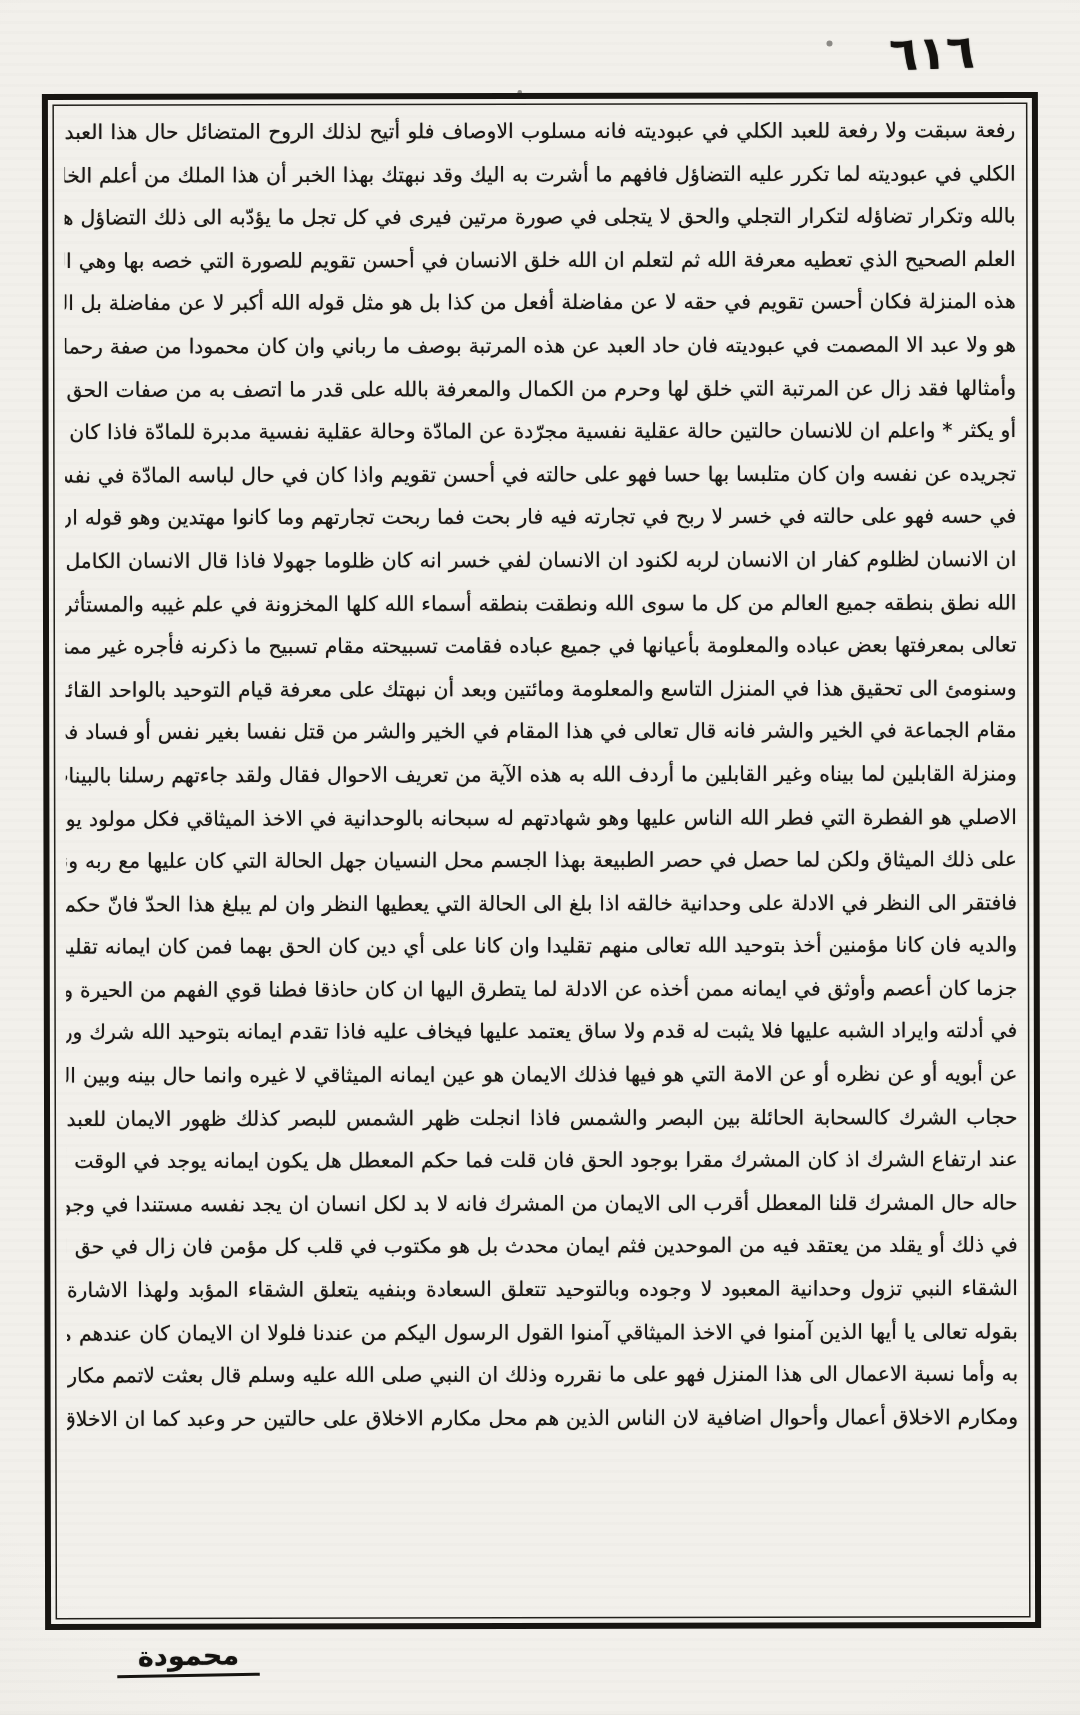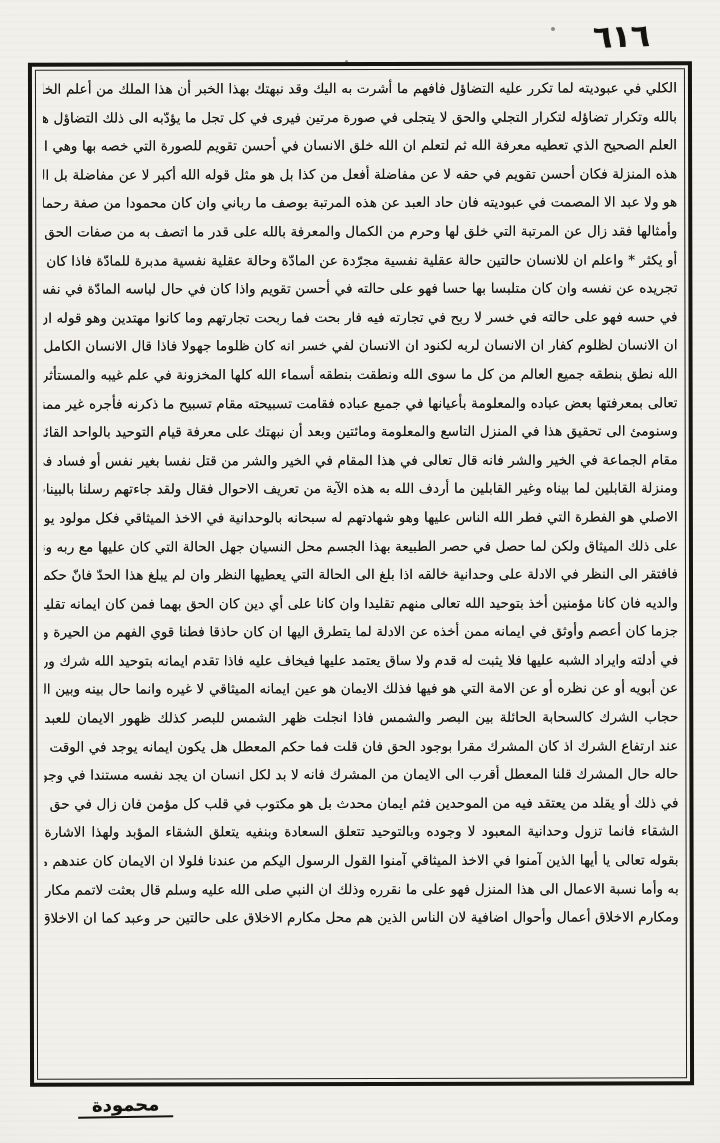--- a/index.html
+++ b/index.html
@@ -79,20 +79,21 @@
 <div class="scan-page">
 
   <div class="page-number">٦١٦</div>
 
   <div class="speck s1"></div>
   <div class="speck s2"></div>
 
   <div class="frame">
     <div class="frame-inner">
       <div class="text-block">
+          <div class="line">رفعة سبقت ولا رفعة للعبد الكلي في عبوديته فانه مسلوب الاوصاف فلو أتيح لذلك الروح المتضائل حال هذا العبد</div>
           <div class="line">الكلي في عبوديته لما تكرر عليه التضاؤل فافهم ما أشرت به اليك وقد نبهتك بهذا الخبر أن هذا الملك من أعلم الخلق</div>
           <div class="line">بالله وتكرار تضاؤله لتكرار التجلي والحق لا يتجلى في صورة مرتين فيرى في كل تجل ما يؤدّبه الى ذلك التضاؤل هذا هو</div>
           <div class="line">العلم الصحيح الذي تعطيه معرفة الله ثم لتعلم ان الله خلق الانسان في أحسن تقويم للصورة التي خصه بها وهي التي أعطته</div>
           <div class="line">هذه المنزلة فكان أحسن تقويم في حقه لا عن مفاضلة أفعل من كذا بل هو مثل قوله الله أكبر لا عن مفاضلة بل الحسن</div>
           <div class="line">هو ولا عبد الا المصمت في عبوديته فان حاد العبد عن هذه المرتبة بوصف ما رباني وان كان محمودا من صفة رحمانية</div>
           <div class="line">وأمثالها فقد زال عن المرتبة التي خلق لها وحرم من الكمال والمعرفة بالله على قدر ما اتصف به من صفات الحق فليقلل</div>
           <div class="line">أو يكثر * واعلم ان للانسان حالتين حالة عقلية نفسية مجرّدة عن المادّة وحالة عقلية نفسية مدبرة للمادّة فاذا كان في حال</div>
           <div class="line">تجريده عن نفسه وان كان متلبسا بها حسا فهو على حالته في أحسن تقويم واذا كان في حال لباسه المادّة في نفسه كما هو</div>
           <div class="line">في حسه فهو على حالته في خسر لا ربح في تجارته فيه فار بحت فما ربحت تجارتهم وما كانوا مهتدين وهو قوله ان الانسان لكفور</div>
           <div class="line">ان الانسان لظلوم كفار ان الانسان لربه لكنود ان الانسان لفي خسر انه كان ظلوما جهولا فاذا قال الانسان الكامل</div>
@@ -105,21 +106,21 @@
           <div class="line">على ذلك الميثاق ولكن لما حصل في حصر الطبيعة بهذا الجسم محل النسيان جهل الحالة التي كان عليها مع ربه ونسيها</div>
           <div class="line">فافتقر الى النظر في الادلة على وحدانية خالقه اذا بلغ الى الحالة التي يعطيها النظر وان لم يبلغ هذا الحدّ فانّ حكمه حكم</div>
           <div class="line">والديه فان كانا مؤمنين أخذ بتوحيد الله تعالى منهم تقليدا وان كانا على أي دين كان الحق بهما فمن كان ايمانه تقليدا</div>
           <div class="line">جزما كان أعصم وأوثق في ايمانه ممن أخذه عن الادلة لما يتطرق اليها ان كان حاذقا فطنا قوي الفهم من الحيرة والدخل</div>
           <div class="line">في أدلته وايراد الشبه عليها فلا يثبت له قدم ولا ساق يعتمد عليها فيخاف عليه فاذا تقدم ايمانه بتوحيد الله شرك ورثه</div>
           <div class="line">عن أبويه أو عن نظره أو عن الامة التي هو فيها فذلك الايمان هو عين ايمانه الميثاقي لا غيره وانما حال بينه وبين العبد</div>
           <div class="line">حجاب الشرك كالسحابة الحائلة بين البصر والشمس فاذا انجلت ظهر الشمس للبصر كذلك ظهور الايمان للعبد</div>
           <div class="line">عند ارتفاع الشرك اذ كان المشرك مقرا بوجود الحق فان قلت فما حكم المعطل هل يكون ايمانه يوجد في الوقت أم</div>
           <div class="line">حاله حال المشرك قلنا المعطل أقرب الى الايمان من المشرك فانه لا بد لكل انسان ان يجد نفسه مستندا في وجوده الى</div>
           <div class="line">في ذلك أو يقلد من يعتقد فيه من الموحدين فثم ايمان محدث بل هو مكتوب في قلب كل مؤمن فان زال في حق المريد</div>
-          <div class="line">الشقاء فانما تزول وحدانية المعبود لا وجوده وبالتوحيد تتعلق السعادة وبنفيه يتعلق الشقاء المؤبد ولهذا الاشارة</div>
+          <div class="line">الشقاء النبي تزول وحدانية المعبود لا وجوده وبالتوحيد تتعلق السعادة وبنفيه يتعلق الشقاء المؤبد ولهذا الاشارة</div>
           <div class="line">بقوله تعالى يا أيها الذين آمنوا في الاخذ الميثاقي آمنوا القول الرسول اليكم من عندنا فلولا ان الايمان كان عندهم ما وصفوا</div>
           <div class="line">به وأما نسبة الاعمال الى هذا المنزل فهو على ما نقرره وذلك ان النبي صلى الله عليه وسلم قال بعثت لاتمم مكارم الاخلاق</div>
           <div class="line">ومكارم الاخلاق أعمال وأحوال اضافية لان الناس الذين هم محل مكارم الاخلاق على حالتين حر وعبد كما ان الاخلاق</div>
         </div>
     </div>
   </div>
 
   <div class="catchword">محمودة</div>
 
 </div>

